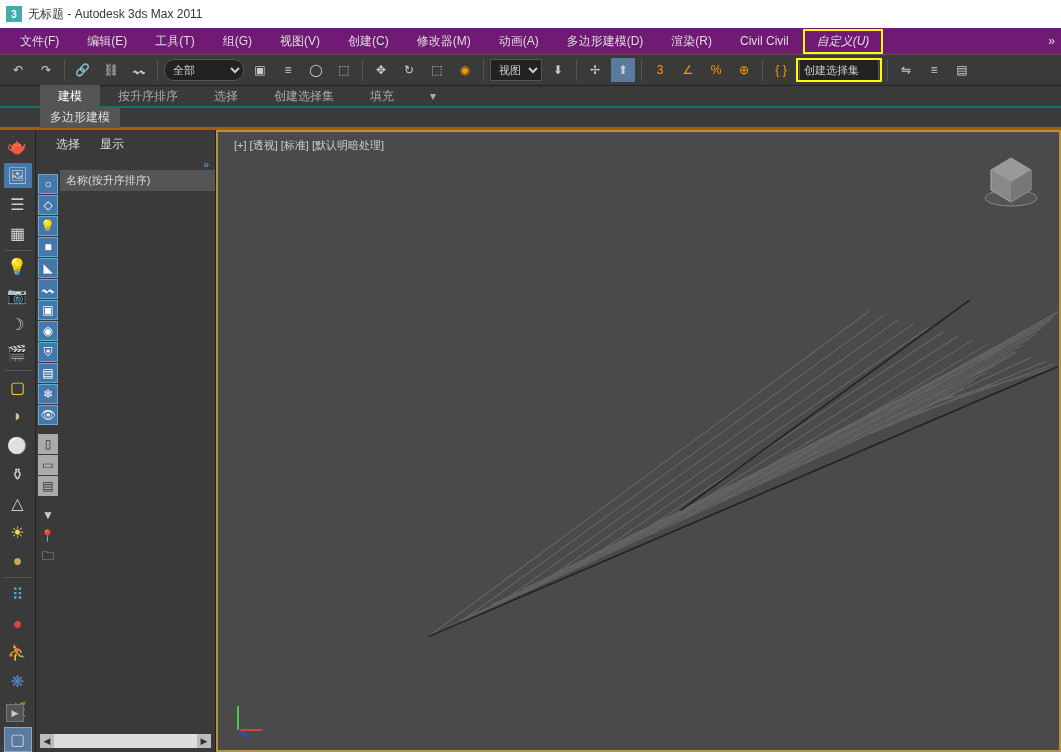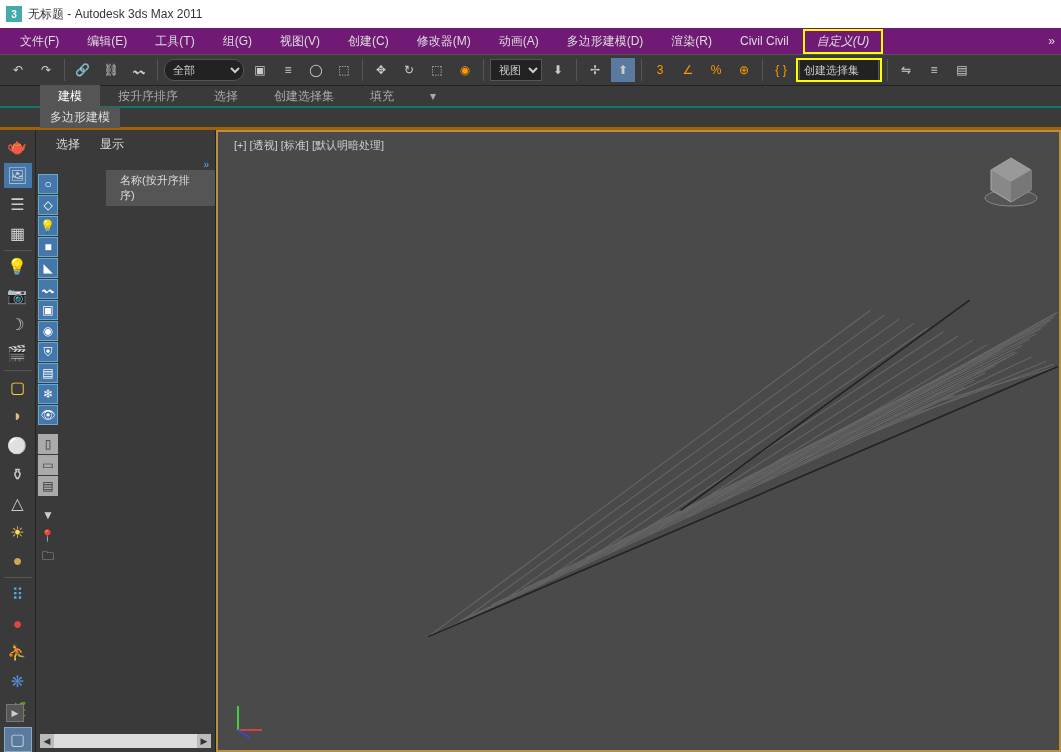--- a/index.html
+++ b/index.html
@@ -43,21 +43,21 @@
 .scene-panel { width: 180px; background: #3a3a3a; border-right: 1px solid #222; display: flex; flex-direction: column; }
 .scene-header { display: flex; gap: 20px; padding: 6px 20px; }
 .scene-header span { color: #ddd; cursor: pointer; }
 .scene-expand { text-align: right; padding: 0 6px; color: #5af; font-size: 10px; }
 .scene-body { flex: 1; display: flex; }
 .scene-icons { width: 24px; display: flex; flex-direction: column; align-items: center; gap: 0; padding-top: 4px; }
 .scene-icon { width: 20px; height: 20px; display: flex; align-items: center; justify-content: center; font-size: 12px; border: 1px solid transparent; cursor: pointer; margin-bottom: 1px; }
 .scene-icon.blue { background: #4577aa; border-color: #6ac; color: #fff; }
 .scene-icon.gray { background: #aaa; color: #333; }
 .scene-list { flex: 1; background: #3a3a3a; }
-.scene-list-header { background: #555; padding: 3px 14px; color: #ddd; font-size: 11px; margin-left: 46px; }
+.scene-list-header { background: #555; padding: 3px 6px; color: #ddd; font-size: 11px; }
 .scene-scrollbar { height: 14px; background: #ddd; display: flex; align-items: center; margin: 0 4px 4px; }
 .scene-scrollbar .arrow { width: 14px; height: 14px; background: #bbb; display: flex; align-items: center; justify-content: center; color: #333; font-size: 9px; cursor: pointer; }
 .scene-scrollbar .track { flex: 1; background: #ddd; }
 
 
 .viewport { flex: 1; background: #4a4a4a; position: relative; border: 2px solid #b89040; }
 .viewport-label { position: absolute; top: 6px; left: 16px; color: #ccc; font-size: 11px; }
 .viewport-grid { position: absolute; inset: 0; }
 .viewcube { position: absolute; top: 18px; right: 18px; width: 60px; height: 60px; }
 .gizmo { position: absolute; bottom: 10px; left: 10px; width: 40px; height: 40px; }

